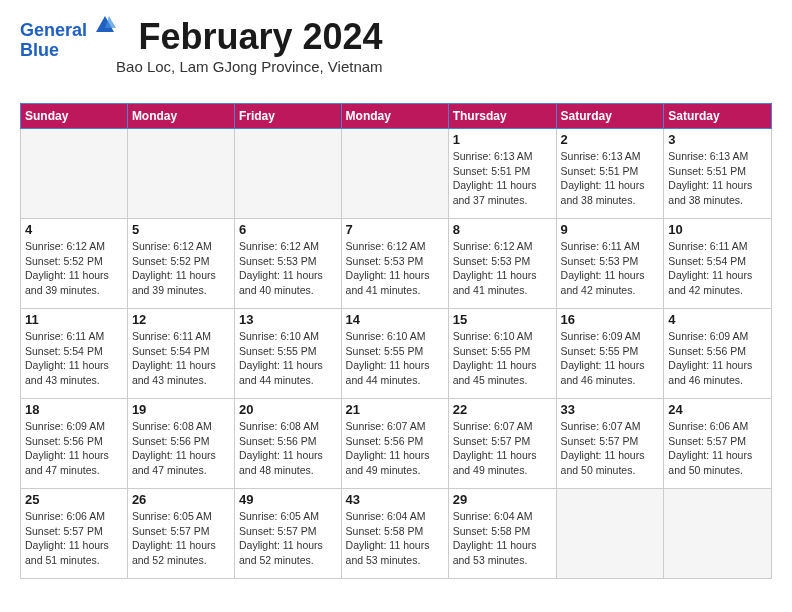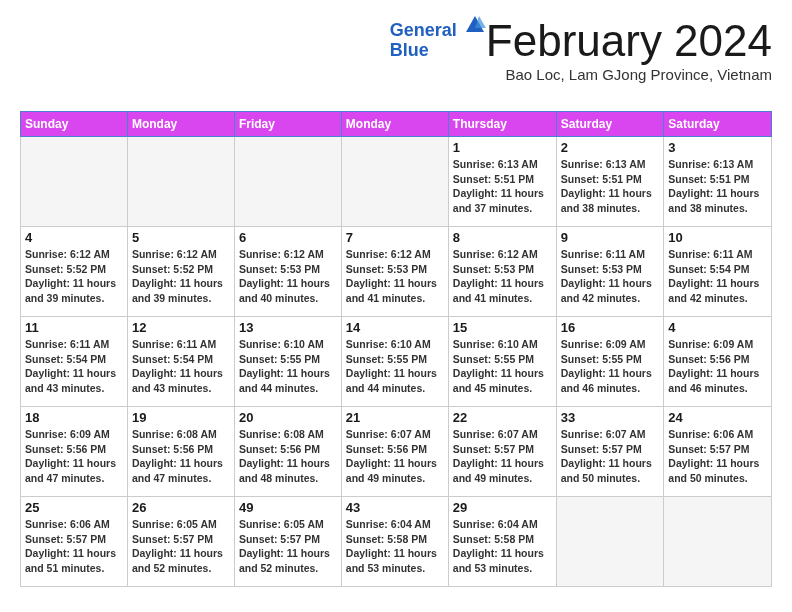--- a/index.html
+++ b/index.html
@@ -26,36 +26,36 @@
       width: 22px;
       height: 22px;
       margin-left: 2px;
       margin-top: -2px;
     }
     .title-area {
       text-align: right;
       margin-bottom: 2px;
     }
     .month-year {
-      font-size: 44px;
-      font-weight: normal;
+      font-size: 36px;
+      font-weight: bold;
       color: #1a1a1a;
     }
     .location {
       font-size: 15px;
       color: #333;
       margin-bottom: 20px;
     }
     .calendar {
       width: 100%;
       border-collapse: collapse;
       font-size: 11px;
     }
     .calendar th {
-      background: #d946ef;
+      background: #be185d;
       color: #fff;
       padding: 5px 4px;
       text-align: left;
       font-size: 12px;
       border: 1px solid #4a80d0;
     }
     .calendar td {
       border: 1px solid #ccc;
       vertical-align: top;
       padding: 3px 4px;
@@ -70,25 +70,24 @@
       font-size: 13px;
       font-weight: bold;
       color: #1a1a1a;
       display: block;
       margin-bottom: 2px;
     }
     .day-info {
       color: #333;
       font-size: 10.5px;
       line-height: 1.4;
-      font-weight: bold;
     }
     .top-row {
       display: flex;
-      justify-content: flex-end;
+      justify-content: flex-start;
       align-items: flex-start;
       margin-bottom: 6px;
     }
   </style>
 </head>
 <body>
 
 <div class="top-row">
   <div class="header-logo">
     <div>

